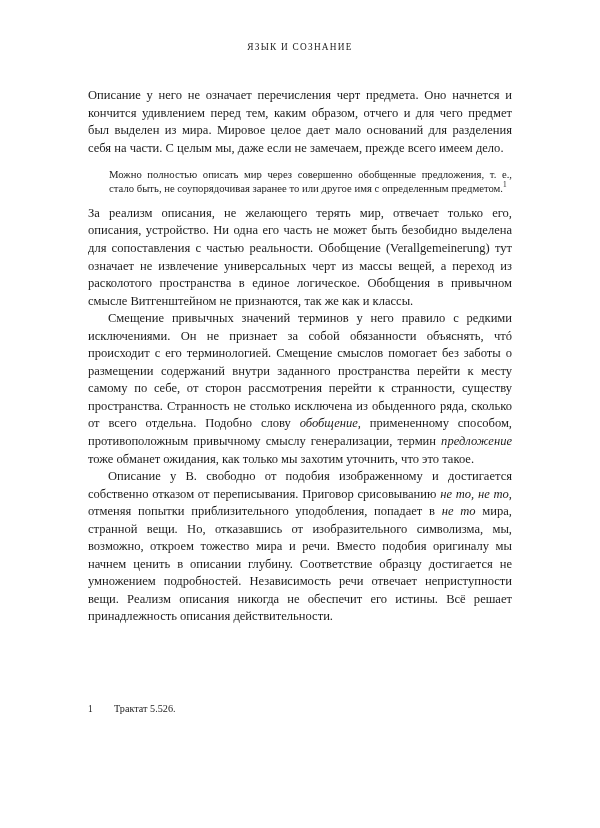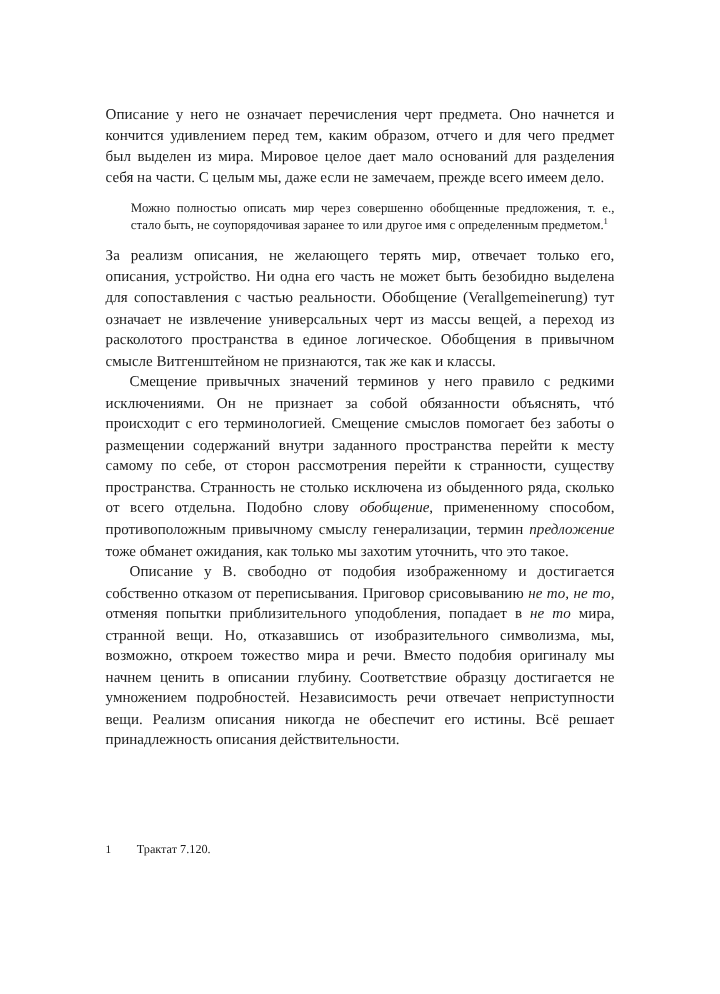--- a/index.html
+++ b/index.html
@@ -119,32 +119,33 @@
     text-align: center;
     font-size: 11.3px;
     letter-spacing: 0.3px;
   }
 </style>
 </head>
 <body>
 
 <div class="page">
 
+  <div class="running-head">Язык и сознание</div>
 
   <div class="column">
       <p class="body-para"><span>Описание у него не означает перечисления черт предмета. Оно начнет­ся и кончится удивлением перед тем, каким образом, отчего и для чего предмет был выделен из мира. Мировое целое дает мало оснований для разделения себя на части. С целым мы, даже если не замечаем, прежде всего имеем дело.</span></p>
       <div class="quote">
         <p><span>Можно полностью описать мир через совершенно обобщенные предложе­ния, т. е., стало быть, не соупорядочивая заранее то или другое имя с опре­деленным предметом.</span><sup class="fn-ref">1</sup></p>
       </div>
       <p class="body-para"><span>За реализм описания, не желающего терять мир, отвечает только его, описания, устройство. Ни одна его часть не может быть безобидно выде­лена для сопоставления с частью реальности. Обобщение (Verallgem­einerung) тут означает не извлечение универсальных черт из массы ве­щей, а переход из расколотого пространства в единое логическое. Обоб­щения в привычном смысле Витгенштейном не признаются, так же как и классы.</span></p>
       <p class="body-para indented"><span>Смещение привычных значений терминов у него правило с редки­ми исключениями. Он не признает за собой обязанности объяснять, чтó происходит с его терминологией. Смещение смыслов помогает без забо­ты о размещении содержаний внутри заданного пространства перейти к месту самому по себе, от сторон рассмотрения перейти к странности, существу пространства. Странность не столько исключена из обыден­ного ряда, сколько от всего отдельна. Подобно слову </span><i>обобщение</i><span>, приме­ненному способом, противоположным привычному смыслу генерали­зации, термин </span><i>предложение</i><span> тоже обманет ожидания, как только мы захотим уточнить, что это такое.</span></p>
       <p class="body-para indented"><span>Описание у В. свободно от подобия изображенному и достигается собственно отказом от переписывания. Приговор срисовыванию </span><i>не то, не то</i><span>, отменяя попытки приблизительного уподобления, попадает в </span><i>не то</i><span> мира, странной вещи. Но, отказавшись от изобразительного симво­лизма, мы, возможно, откроем тожество мира и речи. Вместо подобия оригиналу мы начнем ценить в описании глубину. Соответствие образ­цу достигается не умножением подробностей. Независимость речи от­вечает неприступности вещи. Реализм описания никогда не обеспечит его истины. Всё решает принадлежность описания действительности.</span></p>
     </div>
 
   <div class="footnote-area">
       <div class="footnote">
         <span class="fn-num">1</span>
-        <span class="fn-text">Трактат 7.120.</span>
+        <span class="fn-text">Трактат 5.526.</span>
       </div>
     </div>
 
 
 </div>
 
 </body></html>

